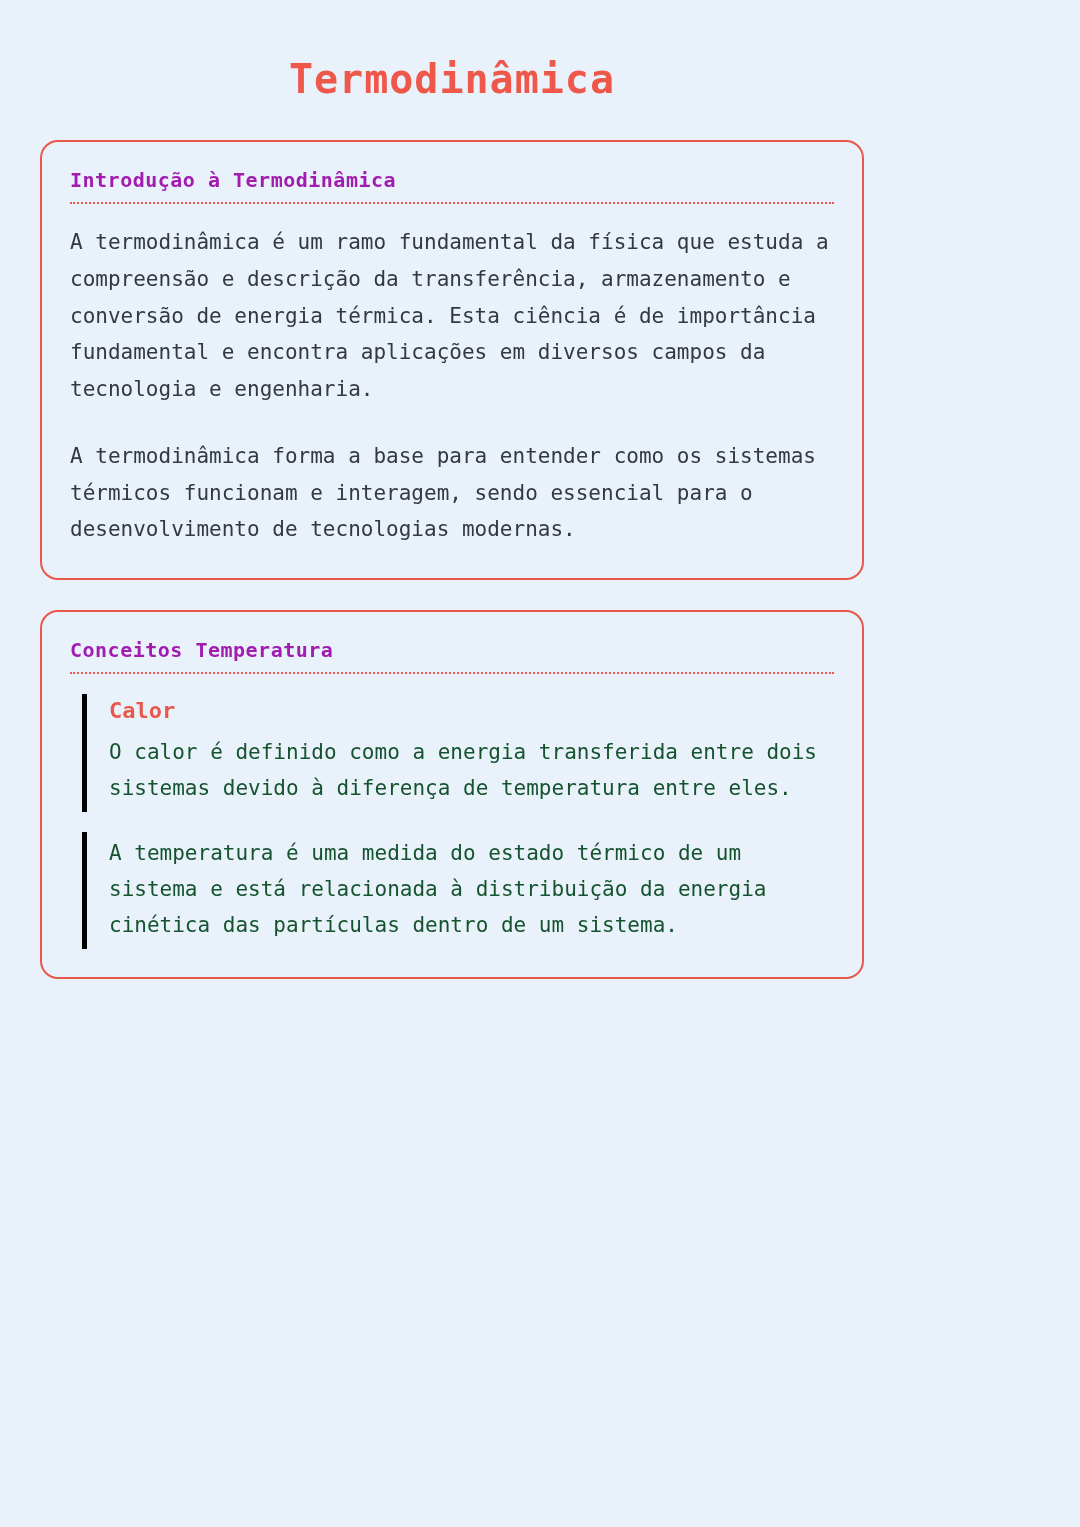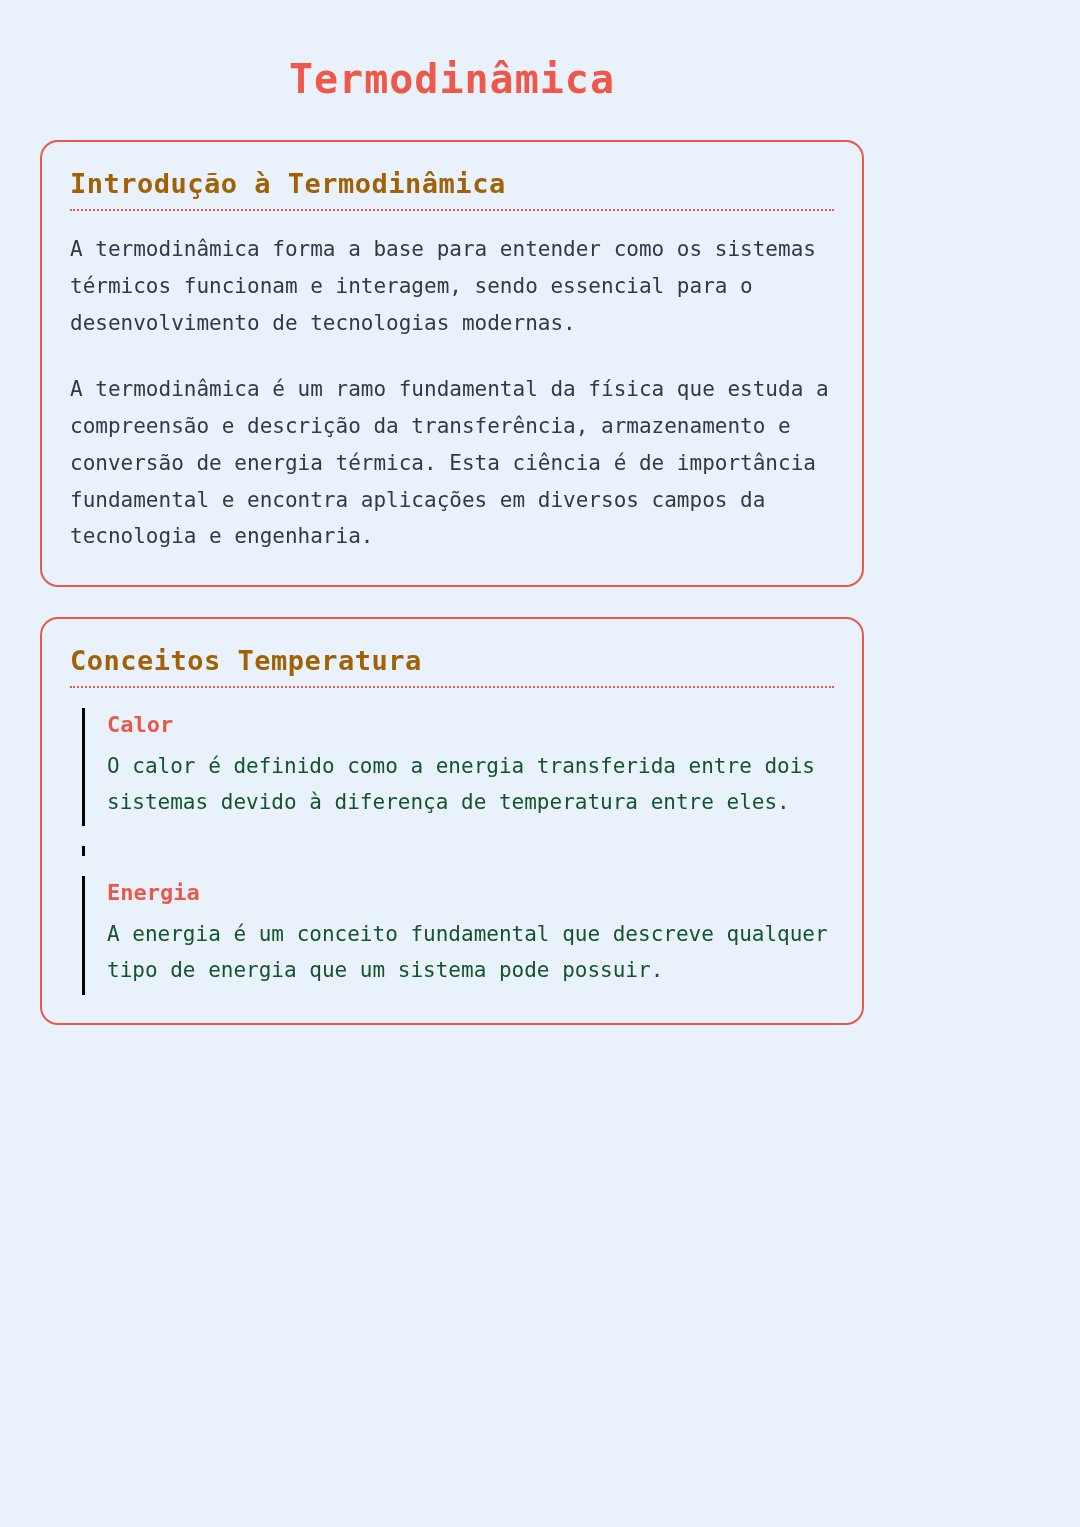--- a/index.html
+++ b/index.html
@@ -30,39 +30,39 @@
 
   .card {
     border: 2px solid #e8584b;
     border-radius: 18px;
     padding: 26px 28px 24px;
     margin-bottom: 30px;
     background: transparent;
   }
 
   .section-heading {
-    color: #a16207;
-    font-size: 27px;
+    color: #a21caf;
+    font-size: 20px;
     font-weight: bold;
     padding-bottom: 10px;
     border-bottom: 2px dotted #e8584b;
     margin-bottom: 20px;
     letter-spacing: 0.5px;
   }
 
   .paragraph {
     font-size: 21px;
     line-height: 1.75;
     margin-bottom: 30px;
     color: #33393f;
   }
   .paragraph:last-child { margin-bottom: 6px; }
 
   .subsection {
-    border-left: 3px solid #000000;
+    border-left: 5px solid #000000;
     margin: 6px 0 20px 12px;
     padding: 4px 0 6px 22px;
   }
   .subsection:last-child { margin-bottom: 4px; }
 
   .sub-heading {
     color: #e8584b;
     font-size: 22px;
     font-weight: bold;
     margin-bottom: 12px;
@@ -76,34 +76,31 @@
 </style>
 </head>
 <body>
 
 <div class="page">
 
   <h1 class="page-title">Termodinâmica</h1>
 
   <section class="card">
     <h2 class="section-heading">Introdução à Termodinâmica</h2>
+    <p class="paragraph">A termodinâmica é um ramo fundamental da física que estuda a compreensão e descrição da transferência, armazenamento e conversão de energia térmica. Esta ciência é de importância fundamental e encontra aplicações em diversos campos da tecnologia e engenharia.</p>
     <p class="paragraph">A termodinâmica forma a base para entender como os sistemas térmicos funcionam e interagem, sendo essencial para o desenvolvimento de tecnologias modernas.</p>
-    <p class="paragraph">A termodinâmica é um ramo fundamental da física que estuda a compreensão e descrição da transferência, armazenamento e conversão de energia térmica. Esta ciência é de importância fundamental e encontra aplicações em diversos campos da tecnologia e engenharia.</p>
   </section>
 
   <section class="card">
     <h2 class="section-heading">Conceitos Temperatura</h2>
 
     <div class="subsection">
       <h3 class="sub-heading">Calor</h3>
       <p class="sub-text">O calor é definido como a energia transferida entre dois sistemas devido à diferença de temperatura entre eles.</p>
     </div>
 
     <div class="subsection">
+      <p class="sub-text">A temperatura é uma medida do estado térmico de um sistema e está relacionada à distribuição da energia cinética das partículas dentro de um sistema.</p>
     </div>
 
-    <div class="subsection">
-      <h3 class="sub-heading">Energia</h3>
-      <p class="sub-text">A energia é um conceito fundamental que descreve qualquer tipo de energia que um sistema pode possuir.</p>
-    </div>
   </section>
 
 </div>
 
 </body></html>

